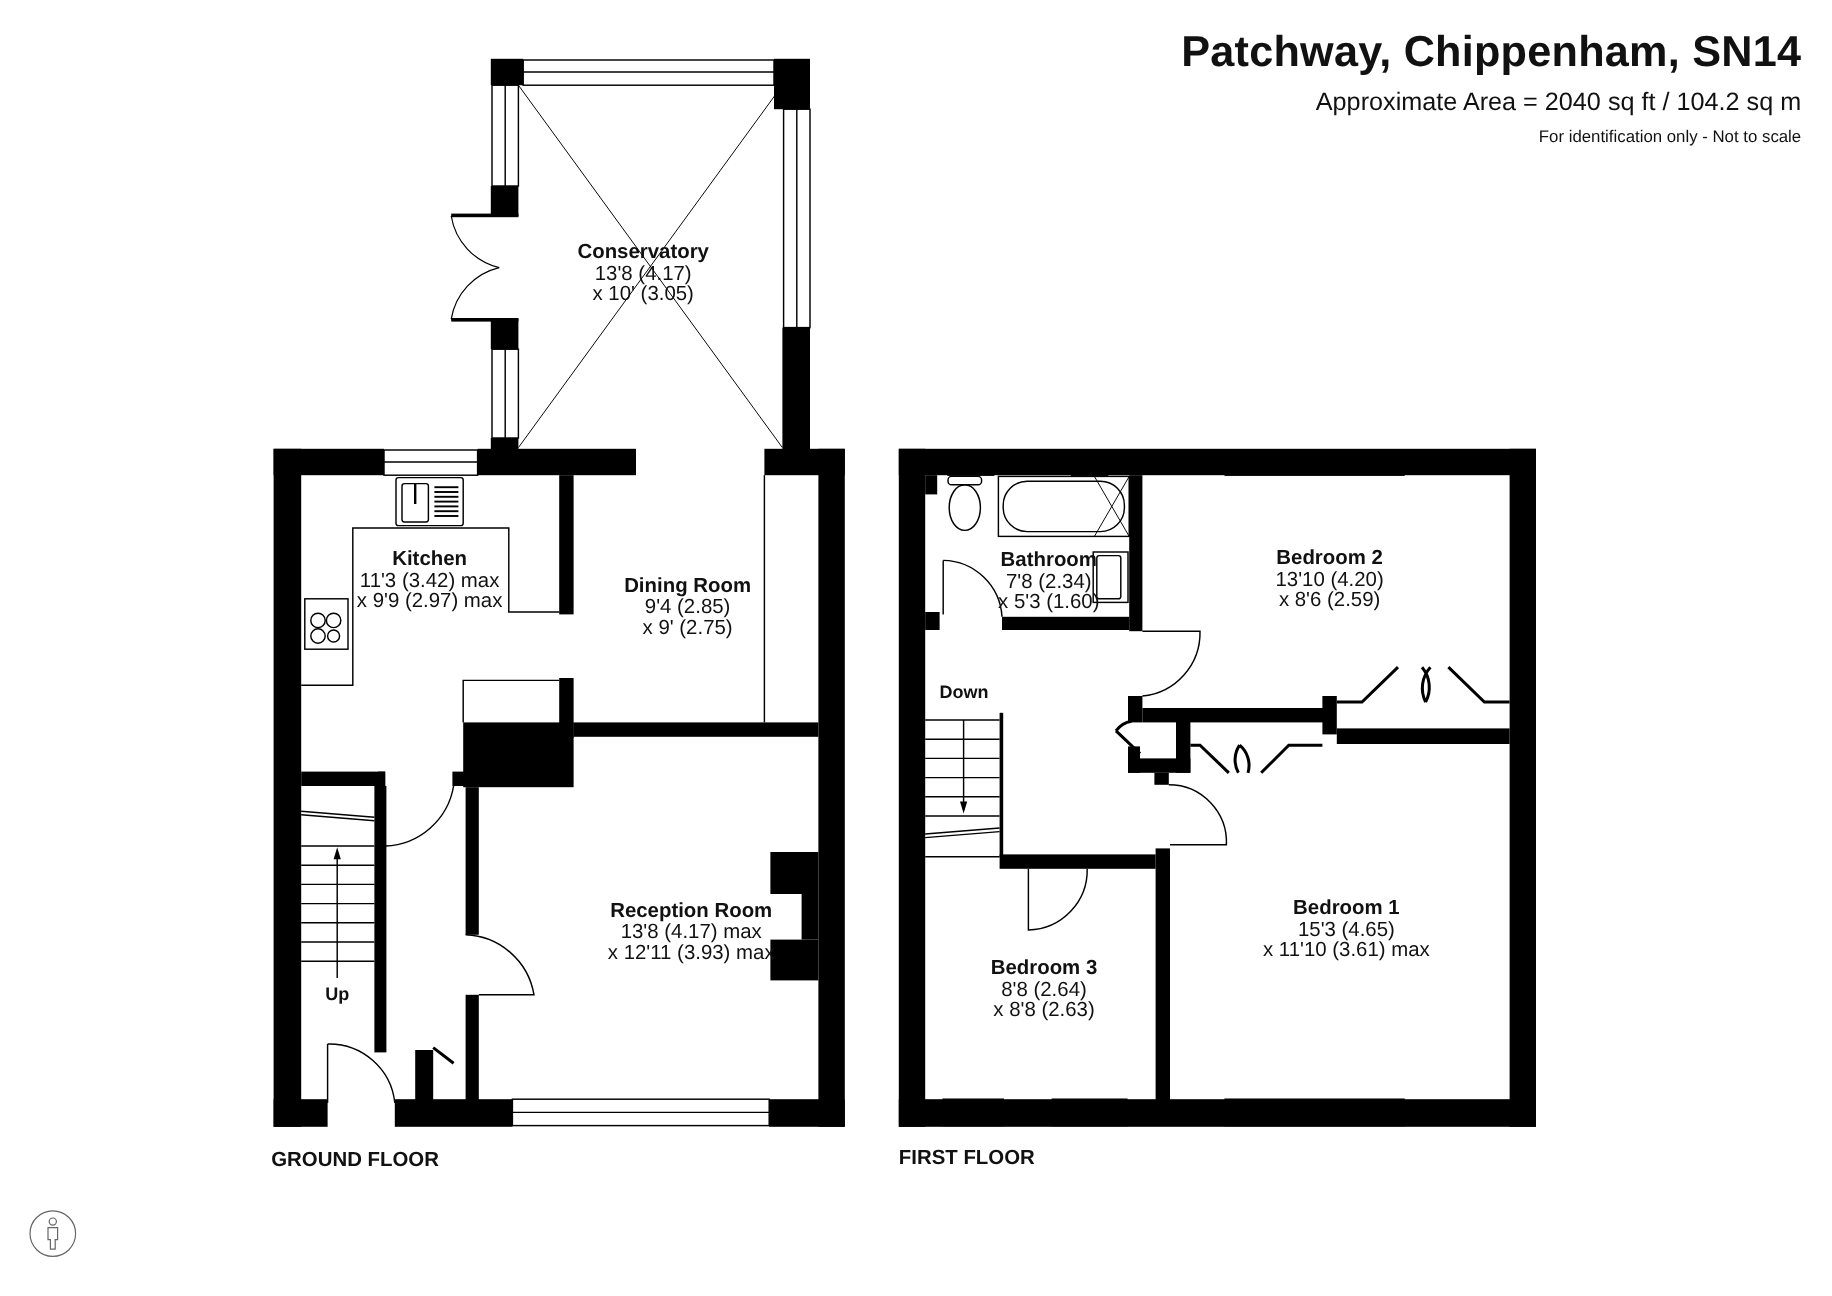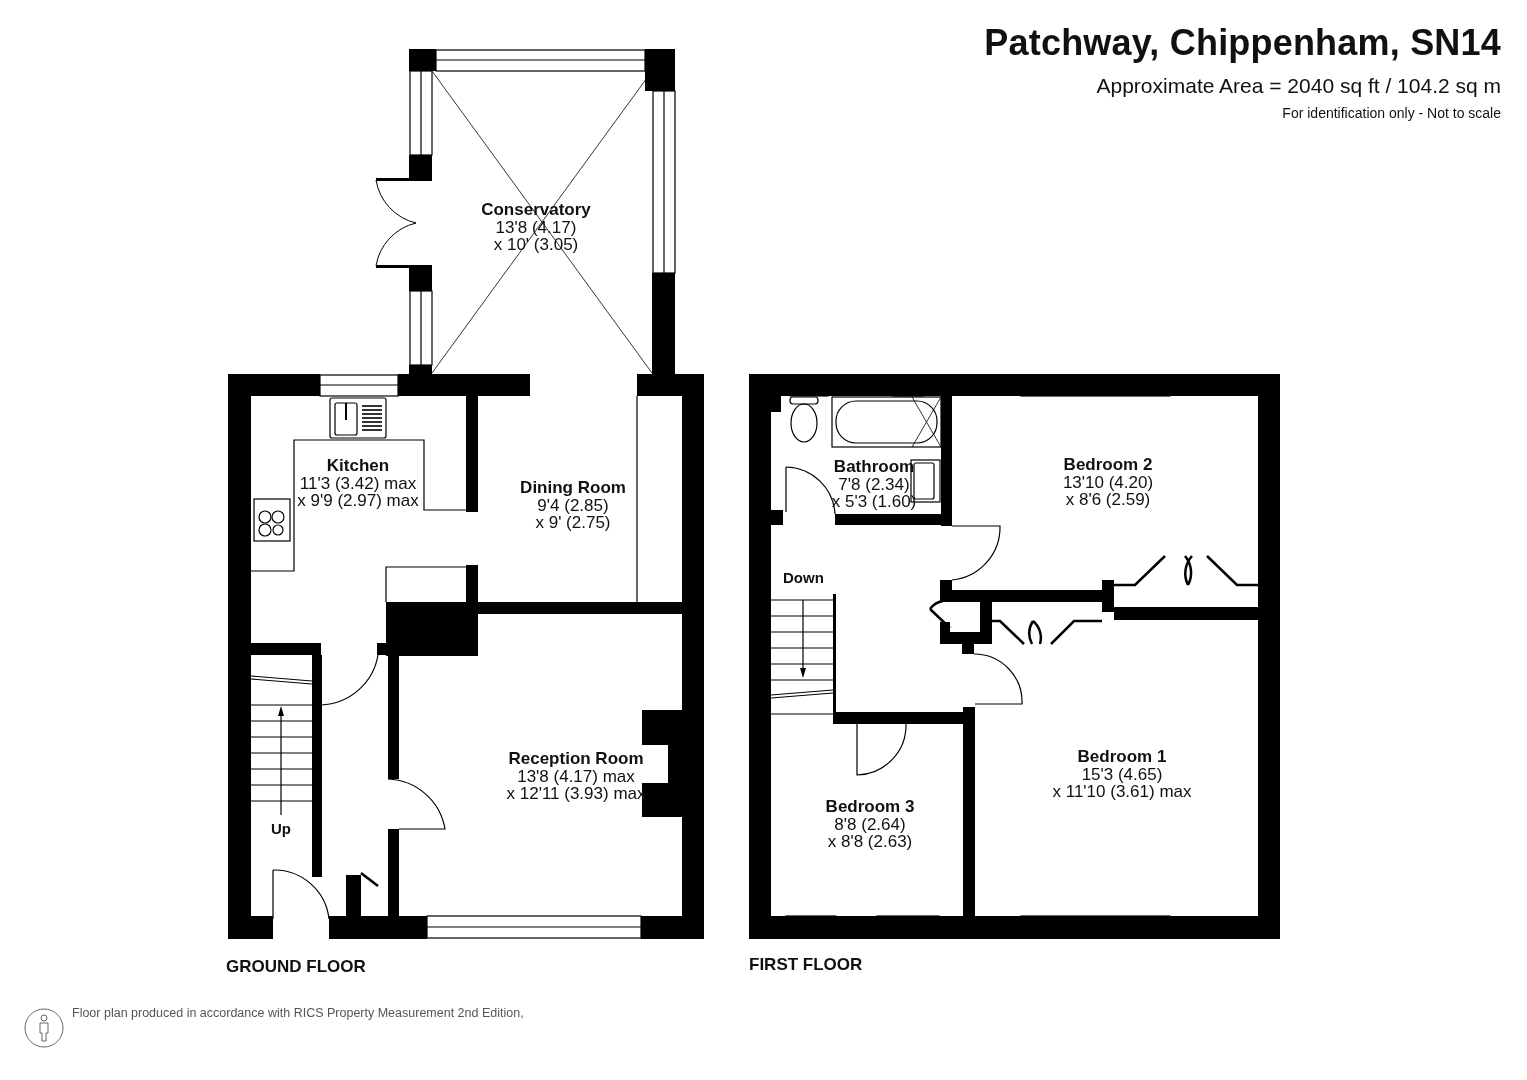--- a/index.html
+++ b/index.html
@@ -245,14 +245,13 @@
 </div>
 <div class="stairlbl" style="left:783px; top:569px;">Down</div>
 <div class="floor" style="left:749px; top:955px;">FIRST FLOOR</div>
 
 <svg class="personicon" viewBox="0 0 40 40" xmlns="http://www.w3.org/2000/svg">
   <circle cx="20" cy="20" r="19" fill="none" stroke="#666" stroke-width="1"></circle>
   <circle cx="20" cy="10" r="3" fill="none" stroke="#666" stroke-width="1"></circle>
   <path d="M16 15 L24 15 L24 25 L22 25 L22 33 L18 33 L18 25 L16 25 Z" fill="none" stroke="#666" stroke-width="1"></path>
 </svg>
 <div class="footer">
-  <div>Floor plan produced in accordance with RICS Property Measurement 2nd Edition,</div>
 </div>
 
 </body></html>

